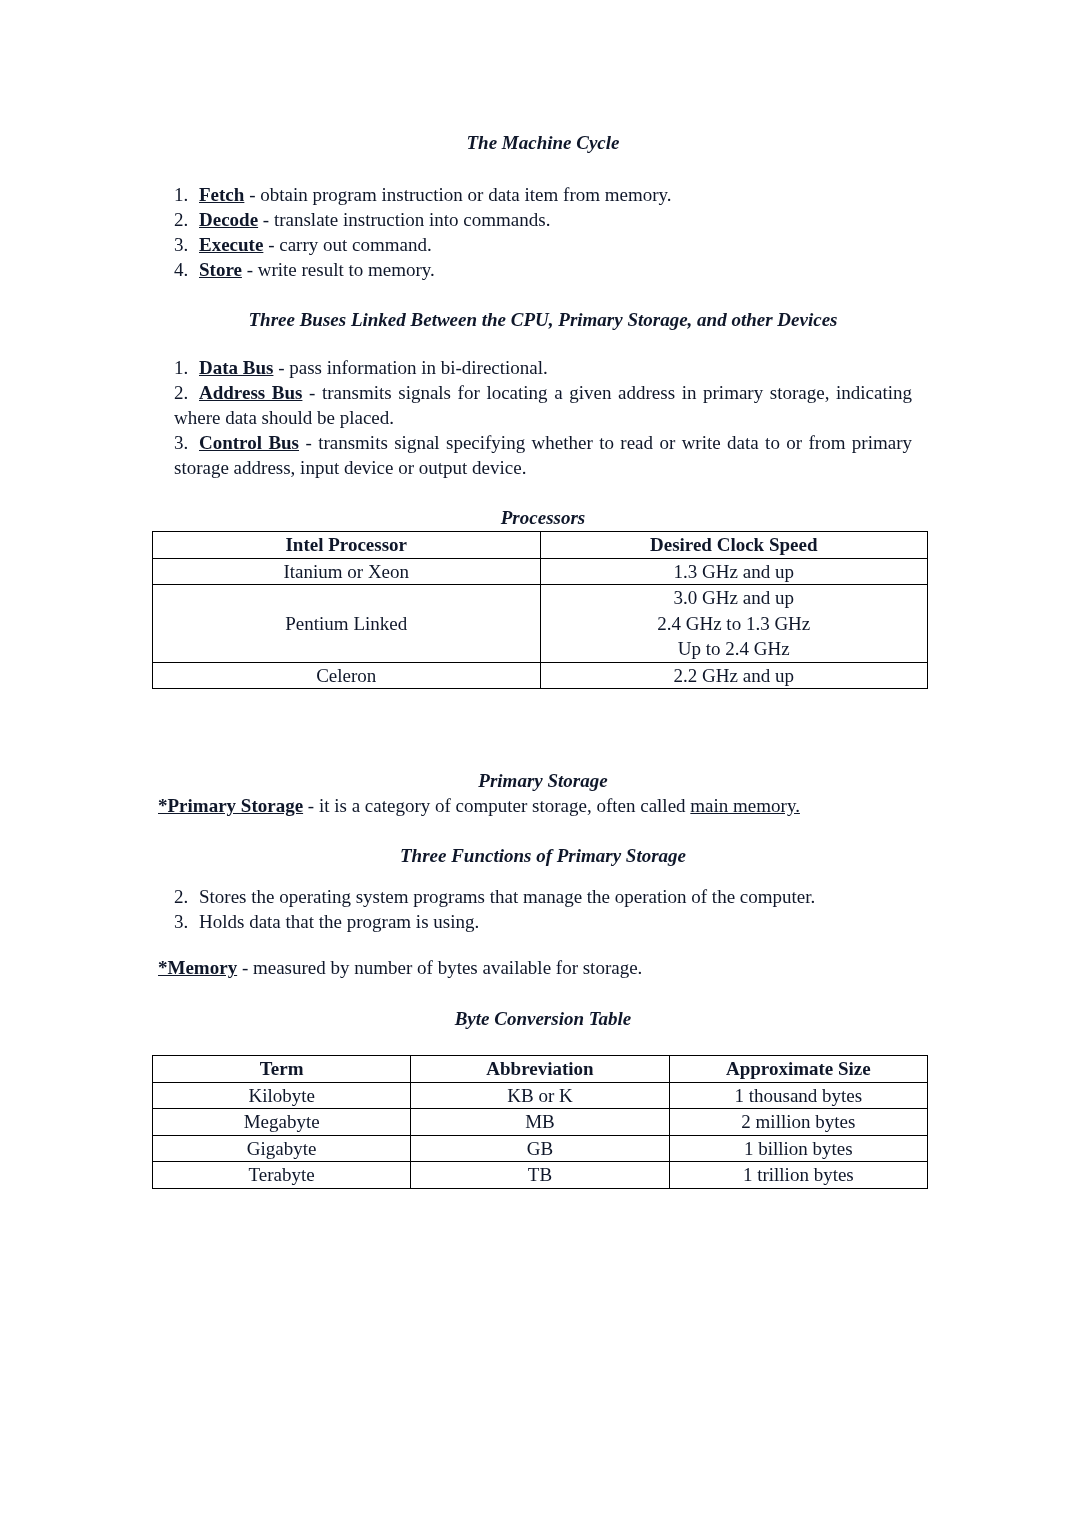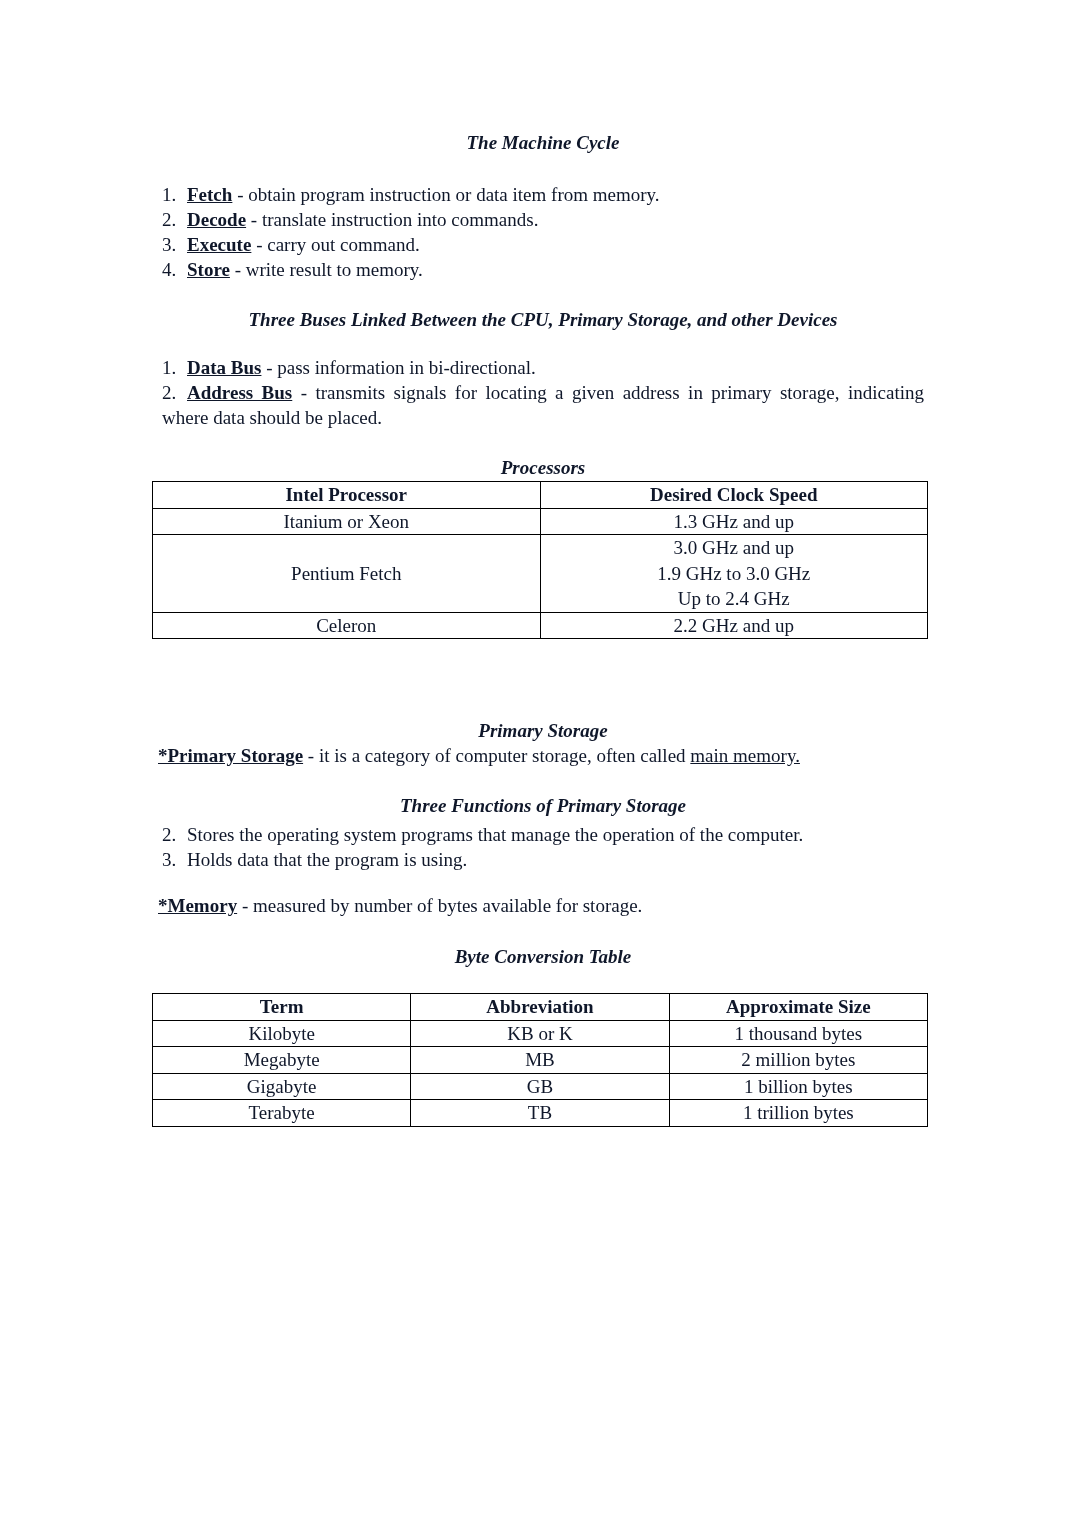--- a/index.html
+++ b/index.html
@@ -21,21 +21,21 @@
     font-style: italic;
     font-size: 19px;
     margin: 0;
   }
   .h-machine { margin-bottom: 27px; }
   .h-buses   { margin-top: 25px; margin-bottom: 23px; }
   .h-proc    { margin-top: 25px; margin-bottom: 1px; }
   .h-primary { margin-top: 79px; margin-bottom: 0; }
   .h-func    { margin-top: 25px; margin-bottom: 0; }
   .h-byte    { margin-top: 26px; margin-bottom: 15px; }
-  .list { margin: 4px; }
+  .list { margin: 16px; }
   .list-item { margin: 0; }
   .num { display: inline-block; min-width: 18px; margin-right: 7px; }
   .term { font-weight: bold; text-decoration: underline; }
   .u { text-decoration: underline; }
   .para { margin: 0; }
   .justified { text-align: justify; }
   .gap-before { margin-top: 21px; }
   table {
     border-collapse: collapse;
     width: 100%;
@@ -77,40 +77,43 @@
 
   <h2 class="heading h-buses">Three Buses Linked Between the CPU, Primary Storage, and other Devices</h2>
 
   <div class="list">
     <p class="para list-item">
       <span class="num">1.</span><span class="term">Data Bus</span><span> - pass information in bi-directional.</span>
     </p>
     <p class="para list-item justified">
       <span class="num">2.</span><span class="term">Address Bus</span><span> - transmits signals for locating a given address in primary storage, indicating where data should be placed.</span>
     </p>
+    <p class="para list-item justified">
+      <span class="num">3.</span><span class="term">Control Bus</span><span> - transmits signal specifying whether to read or write data to or from primary storage address, input device or output device.</span>
+    </p>
   </div>
 
   <h2 class="heading h-proc">Processors</h2>
 
   <div class="tbl-wrap">
     <table>
       <tbody>
           <tr>
         <th>Intel Processor</th>
         <th>Desired Clock Speed</th>
       </tr>
       <tr>
         <td>Itanium or Xeon</td>
         <td>1.3 GHz and up</td>
       </tr>
       <tr>
-        <td>Pentium Fetch</td>
+        <td>Pentium Linked</td>
         <td>
           <div>3.0 GHz and up</div>
-          <div>1.9 GHz to 3.0 GHz</div>
+          <div>2.4 GHz to 1.3 GHz</div>
           <div>Up to 2.4 GHz</div>
         </td>
       </tr>
       <tr>
         <td>Celeron</td>
         <td>2.2 GHz and up</td>
       </tr>
     </tbody>
       </table>
   </div>

